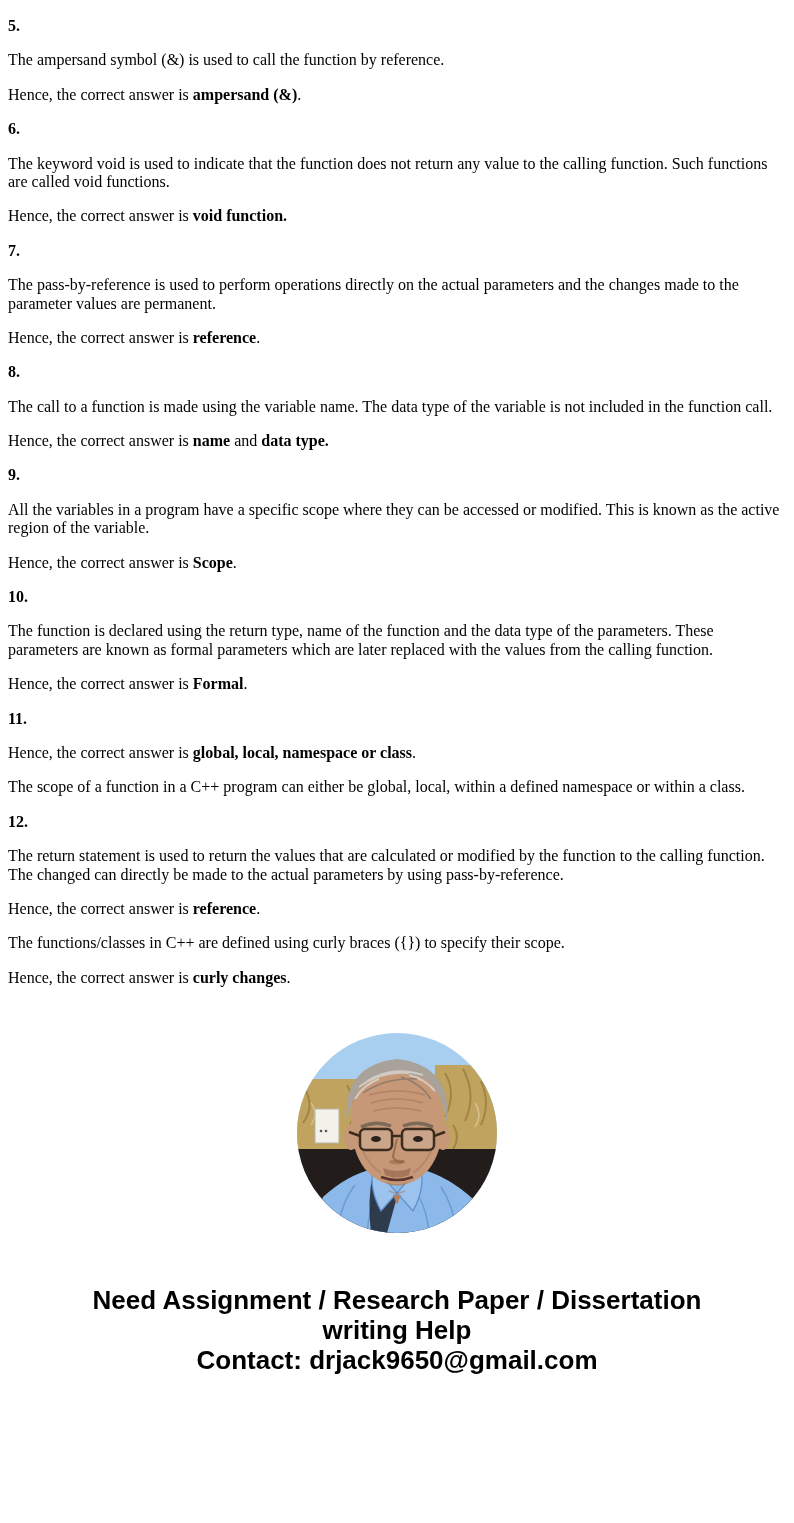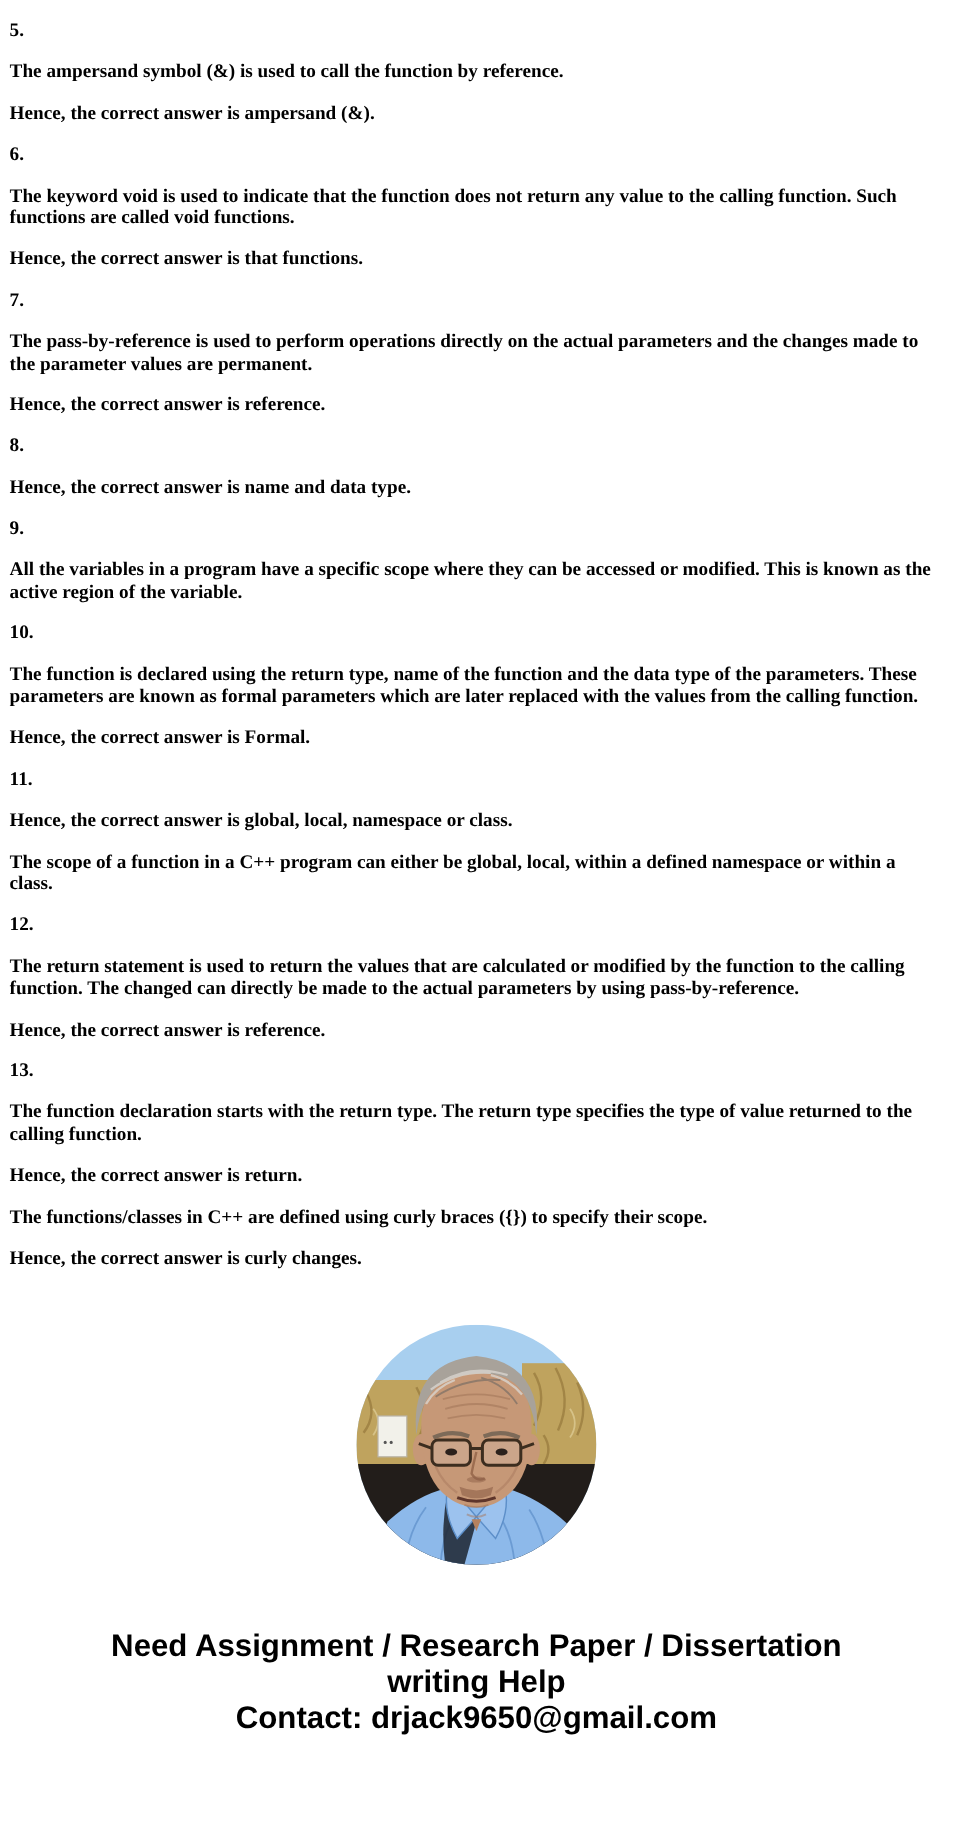--- a/index.html
+++ b/index.html
@@ -7,21 +7,21 @@
     margin: 8px;
     width: 778px;
     height: 1507px;
     background: #ffffff;
     color: #000000;
     font-family: "Liberation Serif", serif;
     font-size: 16px;
     line-height: 1.15;
   }
   main { margin-top: -7px; }
-  p { margin: 16px 0; font-weight: bold; }
+  p { margin: 16px 0; }
   .qa-number { font-weight: bold; }
   .avatar-figure {
     margin: 46px auto 0;
     width: 200px;
     height: 200px;
     padding: 0;
   }
   .avatar-figure svg { display: block; }
   .footer-banner {
     margin-top: 52px;
@@ -41,62 +41,59 @@
   <section id="qa-list">
     <div>
       <p class="qa-number">5.</p>
       <p>The ampersand symbol (&amp;) is used to call the function by reference.</p>
       <p><span>Hence, the correct answer is </span><b>ampersand (&amp;)</b><span>.</span></p>
     </div>
 
     <div>
       <p class="qa-number">6.</p>
       <p>The keyword void is used to indicate that the function does not return any value to the calling function. Such functions are called void functions.</p>
-      <p><span>Hence, the correct answer is </span><b>that functions.</b></p>
+      <p><span>Hence, the correct answer is </span><b>void function.</b></p>
     </div>
 
     <div>
       <p class="qa-number">7.</p>
       <p>The pass-by-reference is used to perform operations directly on the actual parameters and the changes made to the parameter values are permanent.</p>
       <p><span>Hence, the correct answer is </span><b>reference</b><span>.</span></p>
     </div>
 
     <div>
       <p class="qa-number">8.</p>
+      <p>The call to a function is made using the variable name. The data type of the variable is not included in the function call.</p>
       <p><span>Hence, the correct answer is </span><b>name</b><span> and </span><b>data type.</b></p>
     </div>
 
     <div>
       <p class="qa-number">9.</p>
       <p>All the variables in a program have a specific scope where they can be accessed or modified. This is known as the active region of the variable.</p>
+      <p><span>Hence, the correct answer is </span><b>Scope</b><span>.</span></p>
     </div>
 
     <div>
       <p class="qa-number">10.</p>
       <p>The function is declared using the return type, name of the function and the data type of the parameters. These parameters are known as formal parameters which are later replaced with the values from the calling function.</p>
       <p><span>Hence, the correct answer is </span><b>Formal</b><span>.</span></p>
     </div>
 
     <div>
       <p class="qa-number">11.</p>
       <p><span>Hence, the correct answer is </span><b>global, local, namespace or class</b><span>.</span></p>
       <p>The scope of a function in a C++ program can either be global, local, within a defined namespace or within a class.</p>
     </div>
 
     <div>
       <p class="qa-number">12.</p>
       <p>The return statement is used to return the values that are calculated or modified by the function to the calling function. The changed can directly be made to the actual parameters by using pass-by-reference.</p>
       <p><span>Hence, the correct answer is </span><b>reference</b><span>.</span></p>
     </div>
 
-    <div>
-      <p class="qa-number">13.</p>
-      <p>The function declaration starts with the return type. The return type specifies the type of value returned to the calling function.</p>
-      <p><span>Hence, the correct answer is </span><b>return</b><span>.</span></p>
-    </div>
 
     <div>
       <p>The functions/classes in C++ are defined using curly braces ({}) to specify their scope.</p>
       <p><span>Hence, the correct answer is </span><b>curly changes</b><span>.</span></p>
     </div>
   </section>
 
   <figure class="avatar-figure">
     <svg width="200" height="200" viewBox="0 0 200 200" role="img">
       <defs>

